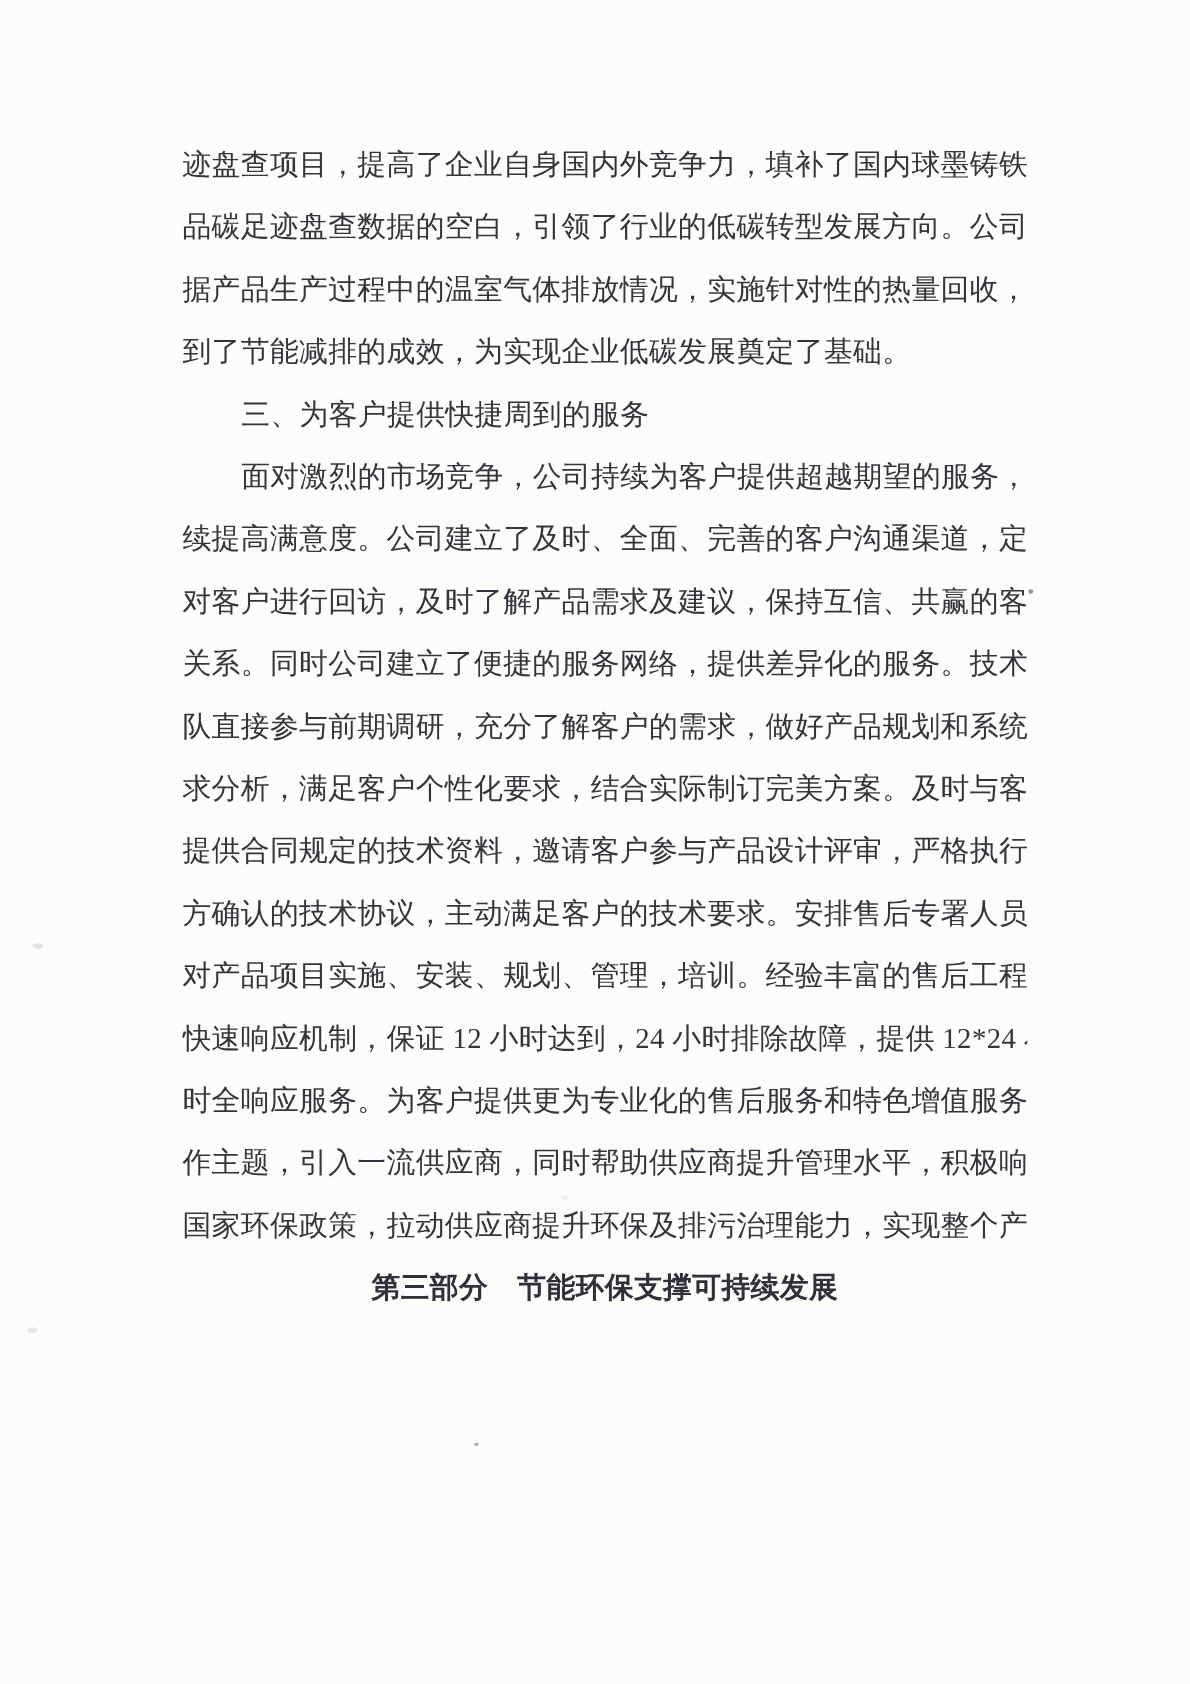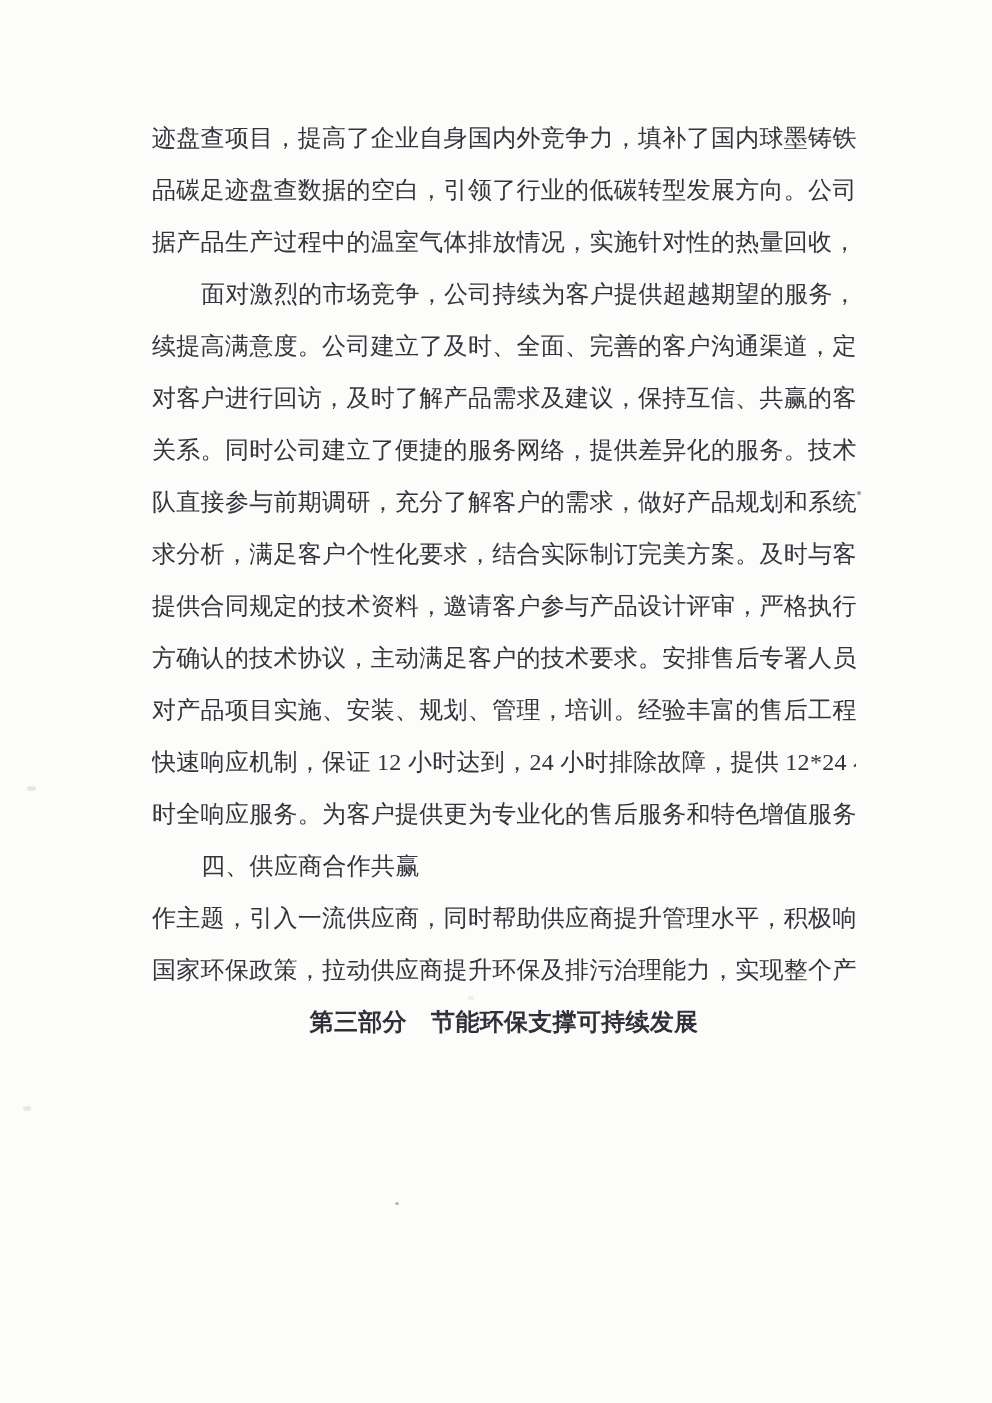--- a/index.html
+++ b/index.html
@@ -62,32 +62,33 @@
   .speck-5 { left: 468px; top: 996px; width: 6px; height: 4px; background: #e2e2e6; opacity: 0.55; }
 </style>
 </head>
 <body>
 
 <div class="page">
   <div class="text-block">
     <div class="line fill">迹盘查项目，提高了企业自身国内外竞争力，填补了国内球墨铸铁产</div>
     <div class="line fill">品碳足迹盘查数据的空白，引领了行业的低碳转型发展方向。公司根</div>
     <div class="line fill">据产品生产过程中的温室气体排放情况，实施针对性的热量回收，达</div>
+    <div class="line">到了节能减排的成效，为实现企业低碳发展奠定了基础。</div>
+    <div class="line indent">三、为客户提供快捷周到的服务</div>
     <div class="line indent fill">面对激烈的市场竞争，公司持续为客户提供超越期望的服务，持</div>
     <div class="line fill">续提高满意度。公司建立了及时、全面、完善的客户沟通渠道，定期</div>
     <div class="line fill">对客户进行回访，及时了解产品需求及建议，保持互信、共赢的客户</div>
     <div class="line fill">关系。同时公司建立了便捷的服务网络，提供差异化的服务。技术团</div>
     <div class="line fill">队直接参与前期调研，充分了解客户的需求，做好产品规划和系统需</div>
     <div class="line fill">求分析，满足客户个性化要求，结合实际制订完美方案。及时与客户</div>
     <div class="line fill">提供合同规定的技术资料，邀请客户参与产品设计评审，严格执行双</div>
     <div class="line fill">方确认的技术协议，主动满足客户的技术要求。安排售后专署人员，</div>
     <div class="line fill">对产品项目实施、安装、规划、管理，培训。经验丰富的售后工程师，</div>
     <div class="line fill">快速响应机制，保证 12 小时达到，24 小时排除故障，提供 12*24 小</div>
     <div class="line fill">时全响应服务。为客户提供更为专业化的售后服务和特色增值服务。</div>
-    <div class="line indent">四、供应商合作共赢</div>
     <div class="line fill">作主题，引入一流供应商，同时帮助供应商提升管理水平，积极响应</div>
     <div class="line fill">国家环保政策，拉动供应商提升环保及排污治理能力，实现整个产业</div>
     <div class="line center-heading">第三部分　节能环保支撑可持续发展</div>
   </div>
 
   <div class="speck speck-1"></div>
   <div class="speck speck-2"></div>
   <div class="speck speck-3"></div>
   <div class="speck speck-4"></div>
   <div class="speck speck-5"></div>

